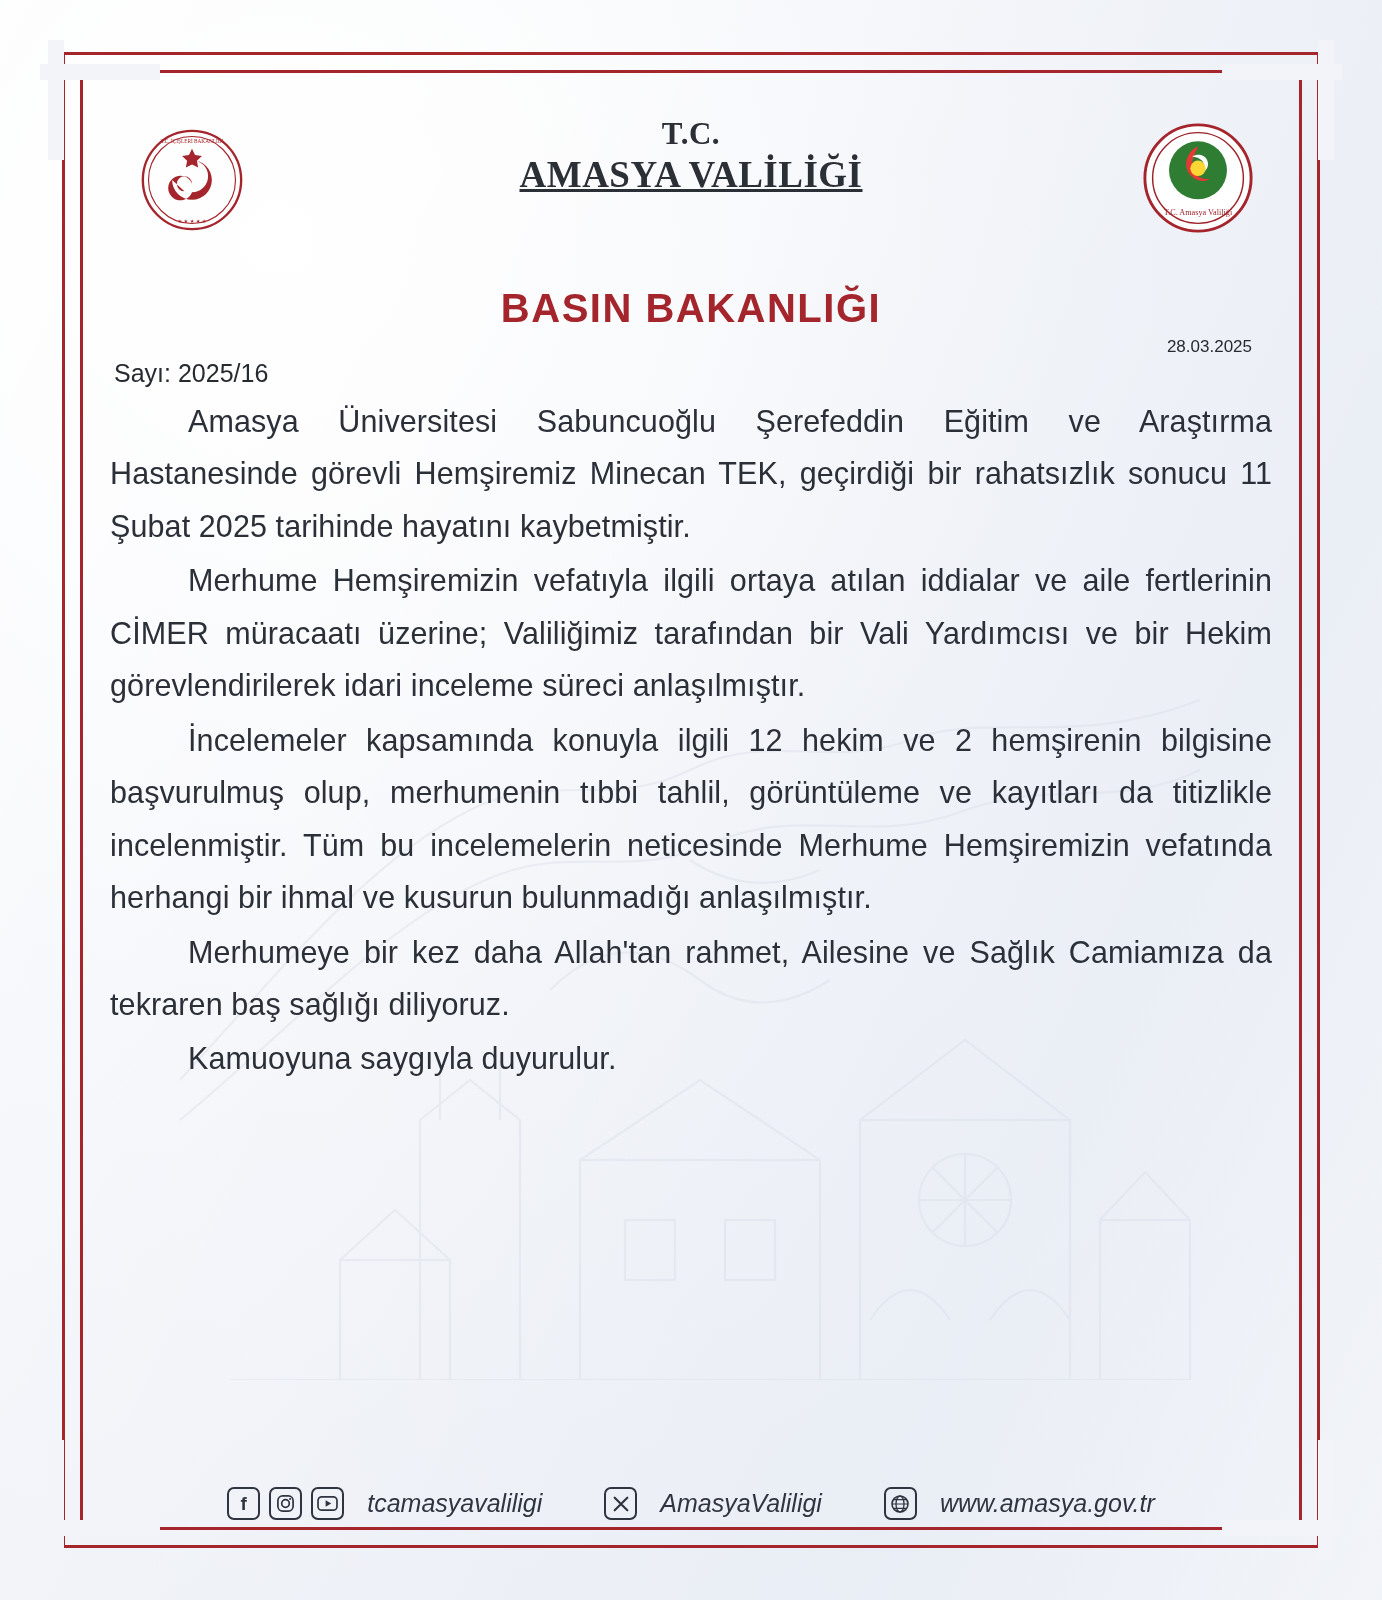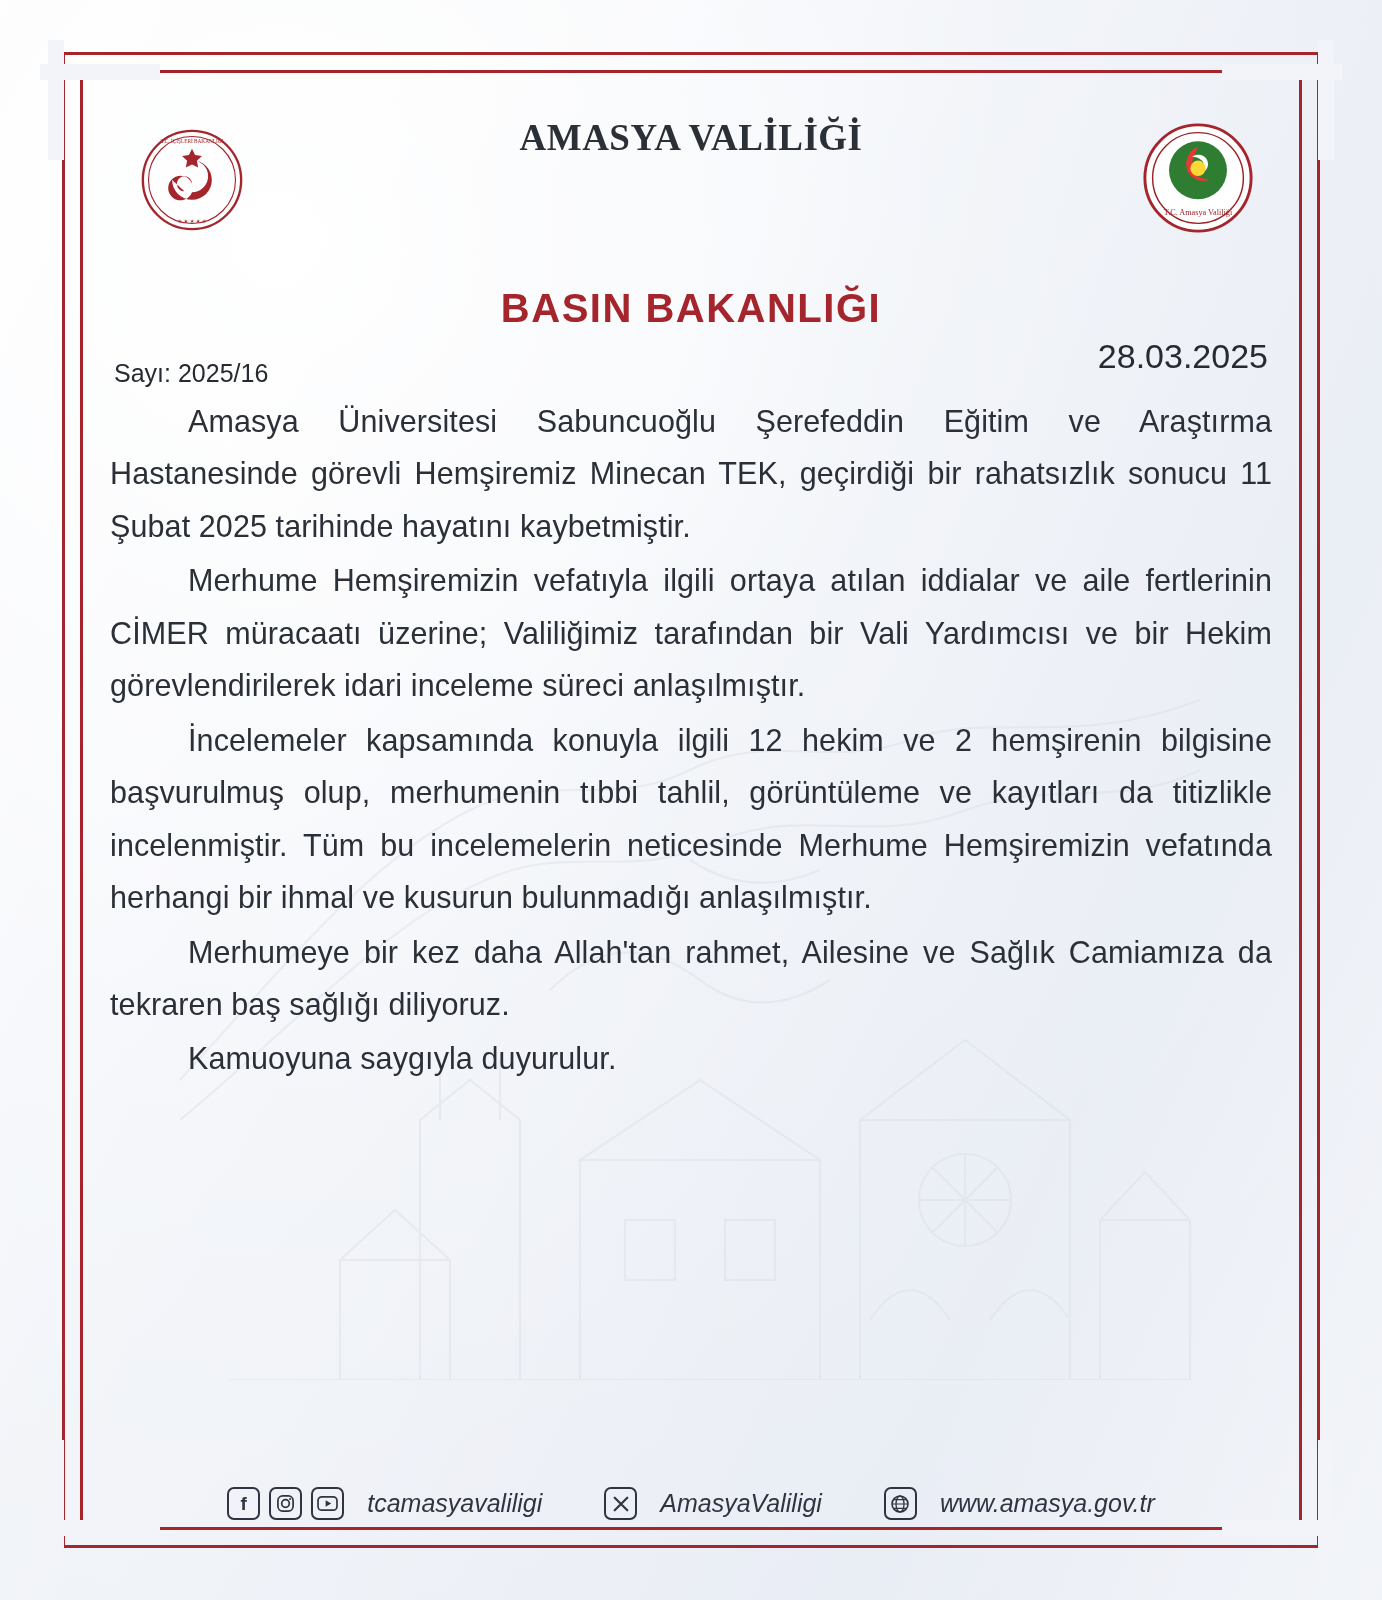--- a/index.html
+++ b/index.html
@@ -115,20 +115,21 @@
     font-size: 31px;
     font-weight: bold;
     letter-spacing: 0.5px;
     line-height: 1.18;
   }
   .title-main {
     font-size: 37px;
     font-weight: bold;
     letter-spacing: 0.5px;
     line-height: 1.2;
+    text-decoration: underline;
   }
   .title-sub {
     font-size: 30px;
     font-weight: bold;
     line-height: 1.25;
     padding-bottom: 4px;
     display: inline-block;
     border-bottom: 2px solid #3a3f47;
     margin-top: 2px;
   }
@@ -150,23 +151,23 @@
   }
   .meta-sayi {
     position: absolute;
     left: 4px;
     top: 22px;
     font-size: 25px;
     color: #262a31;
   }
   .meta-date {
     position: absolute;
-    right: 4px;
+    right: 20px;
     top: 0px;
-    font-size: 34px;
+    font-size: 17px;
     color: #262a31;
     text-align: center;
   }
 
   
   .body-text {
     margin-top: 2px;
     color: #2a2f38;
     font-size: 30.5px;
     line-height: 1.72;
@@ -281,20 +282,21 @@
         <circle cx="58" cy="58" r="55" fill="#ffffff" stroke="#a4262c" stroke-width="3"></circle>
         <circle cx="58" cy="58" r="47" fill="#ffffff" stroke="#9c2128" stroke-width="1.5"></circle>
         <circle cx="58" cy="50" r="30" fill="#2e7d32"></circle>
         <path d="M58 25 c-12 6 -16 20 -8 30 c5 6 14 8 20 4 c-10 1 -18-5 -18-15 c0-9 6-16 6-19z" fill="#e53935"></path>
         <path d="M52 36 c6-4 14-2 16 5 c2 7 -4 13 -11 12 c7-2 9-9 5-13 c-3-3 -7-4 -10-4z" fill="#ffffff"></path>
         <circle cx="58" cy="48" r="8" fill="#fdd835"></circle>
         <text x="58" y="96" text-anchor="middle" font-size="8.5" fill="#9c2128" font-family="Liberation Serif, serif">T.C. Amasya Valiliği</text>
       </svg>
 
       <div class="header-titles">
+        <div class="title-tc">T.C.</div>
         <div class="title-main">AMASYA VALİLİĞİ</div>
       </div>
     </div>
 
     <div class="doc-heading">BASIN BAKANLIĞI</div>
 
     <div class="meta-row">
       <div class="meta-sayi">Sayı: 2025/16</div>
       <div class="meta-date">28.03.2025</div>
     </div>

